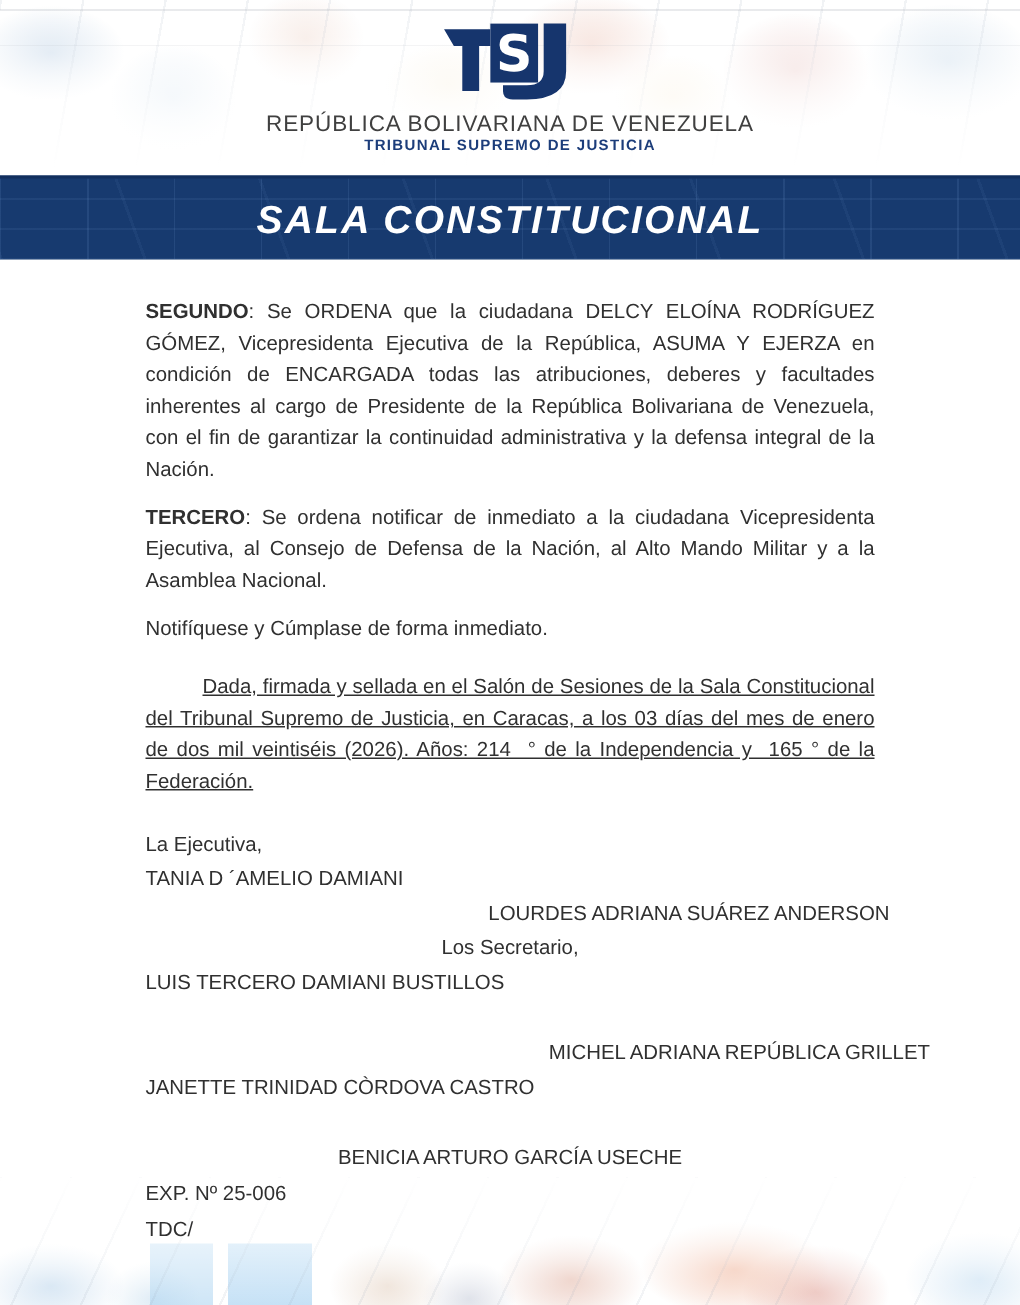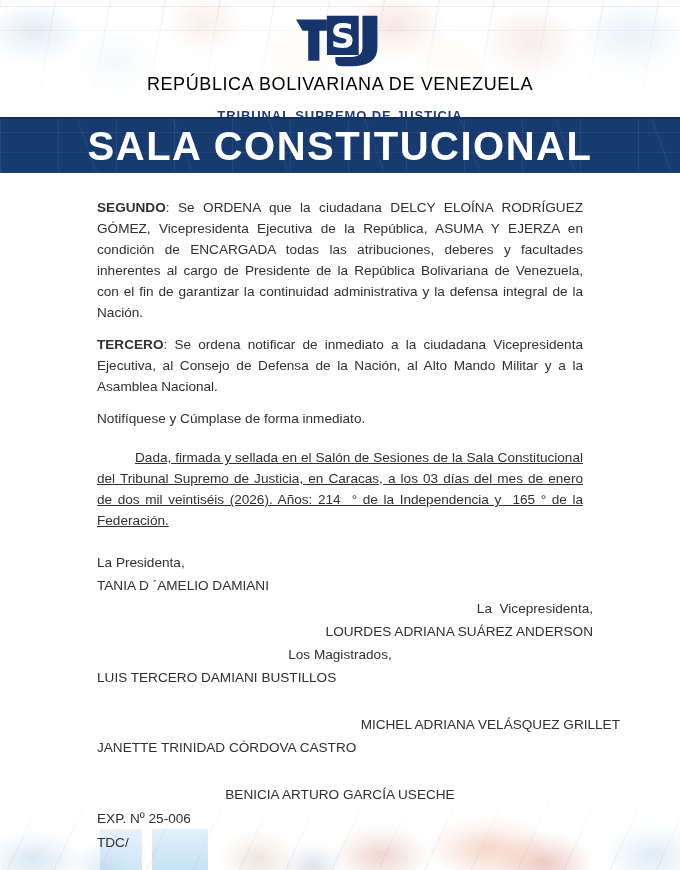--- a/index.html
+++ b/index.html
@@ -38,33 +38,33 @@
       radial-gradient(45px 35px at 46% 95%, rgba(150,160,185,.45), transparent 70%),
       radial-gradient(70px 42px at 56% 80%, rgba(200,110,80,.5), transparent 70%),
       radial-gradient(90px 45px at 72% 72%, rgba(225,110,60,.55), transparent 70%),
       radial-gradient(70px 45px at 80% 90%, rgba(195,70,50,.45), transparent 70%),
       radial-gradient(70px 45px at 96% 80%, rgba(150,195,230,.55), transparent 70%),
       #fff;
   }
   
   .header{position:relative;text-align:center;padding-top:12px;height:105px;}
   .logo{display:block;margin:0 auto;}
-  .republic{font-size:18px;letter-spacing:.6px;color:#000000;margin-top:4px;}
-  .tribunal{font-size:13px;font-weight:bold;letter-spacing:.9px;color:#1c3d7a;margin-top:13px;}
+  .republic{font-size:15px;letter-spacing:.6px;color:#404040;margin-top:4px;}
+  .tribunal{font-size:10px;font-weight:bold;letter-spacing:.9px;color:#1c3d7a;margin-top:1px;}
   
   .banner{
     position:relative;height:54px;display:flex;align-items:center;justify-content:center;
     background:
       repeating-linear-gradient(90deg, rgba(120,160,215,.14) 0 1px, transparent 1px 58px),
       repeating-linear-gradient(0deg, rgba(120,160,215,.10) 0 1px, transparent 1px 20px),
       repeating-linear-gradient(70deg, rgba(120,160,215,.07) 0 2px, transparent 2px 90px),
       #173a6f;
     border-top:2px solid #122f5e;
   }
-  .banner-title{color:#fff;font-size:40px;font-weight:800;letter-spacing:1.5px;}
+  .banner-title{color:#fff;font-size:26px;font-weight:800;letter-spacing:1.5px;font-style:italic;}
   
   .content{position:relative;padding:24px 97px 0 97px;font-size:13.6px;line-height:21px;}
   .content p{margin:0 0 11px 0;}
   .just{text-align:justify;}
   .lead{font-weight:bold;}
   .dada{margin-top:18px !important;text-indent:38px;text-decoration:underline;}
   .sigs{margin-top:20px;line-height:23px;}
   .row{min-height:23px;}
   .a-left{text-align:left;}
   .a-right{text-align:right;margin-right:-10px;}
@@ -101,27 +101,26 @@
   <div class="content">
     <p class="just"><span class="lead">SEGUNDO</span><span>: Se ORDENA que la ciudadana DELCY ELOÍNA RODRÍGUEZ GÓMEZ, Vicepresidenta Ejecutiva de la República, ASUMA Y EJERZA en condición de ENCARGADA todas las atribuciones, deberes y facultades inherentes al cargo de Presidente de la República Bolivariana de Venezuela, con el fin de garantizar la continuidad administrativa y la defensa integral de la Nación.</span></p>
 
     <p class="just"><span class="lead">TERCERO</span><span>: Se ordena notificar de inmediato a la ciudadana Vicepresidenta Ejecutiva, al Consejo de Defensa de la Nación, al Alto Mando Militar y a la Asamblea Nacional.</span></p>
 
     <p>Notifíquese y Cúmplase de forma inmediato.</p>
 
     <p class="just dada">Dada, firmada y sellada en el Salón de Sesiones de la Sala Constitucional del Tribunal Supremo de Justicia, en Caracas, a los 03 días del mes de enero de dos mil veintiséis (2026). Años: 214 &nbsp;° de la Independencia y &nbsp;165 ° de la Federación.</p>
 
     <div class="sigs">
-      <div class="row a-left">La Presidenta,</div>
+      <div class="row a-left">La Ejecutiva,</div>
       <div class="row a-left">TANIA D ´AMELIO DAMIANI</div>
-      <div class="row a-right">La &nbsp;Vicepresidenta,</div>
       <div class="row a-right">LOURDES ADRIANA SUÁREZ ANDERSON</div>
-      <div class="row a-center">Los Magistrados,</div>
+      <div class="row a-center">Los Secretario,</div>
       <div class="row a-left">LUIS TERCERO DAMIANI BUSTILLOS</div>
-      <div class="row a-right wide gap">MICHEL ADRIANA VELÁSQUEZ GRILLET</div>
+      <div class="row a-right wide gap">MICHEL ADRIANA REPÚBLICA GRILLET</div>
       <div class="row a-left">JANETTE TRINIDAD CÒRDOVA CASTRO</div>
       <div class="row a-center gap">BENICIA ARTURO GARCÍA USECHE</div>
     </div>
 
     <div class="footer">
       <div class="row a-left">EXP. Nº 25-006</div>
       <div class="row a-left">TDC/</div>
     </div>
   </div>
 

